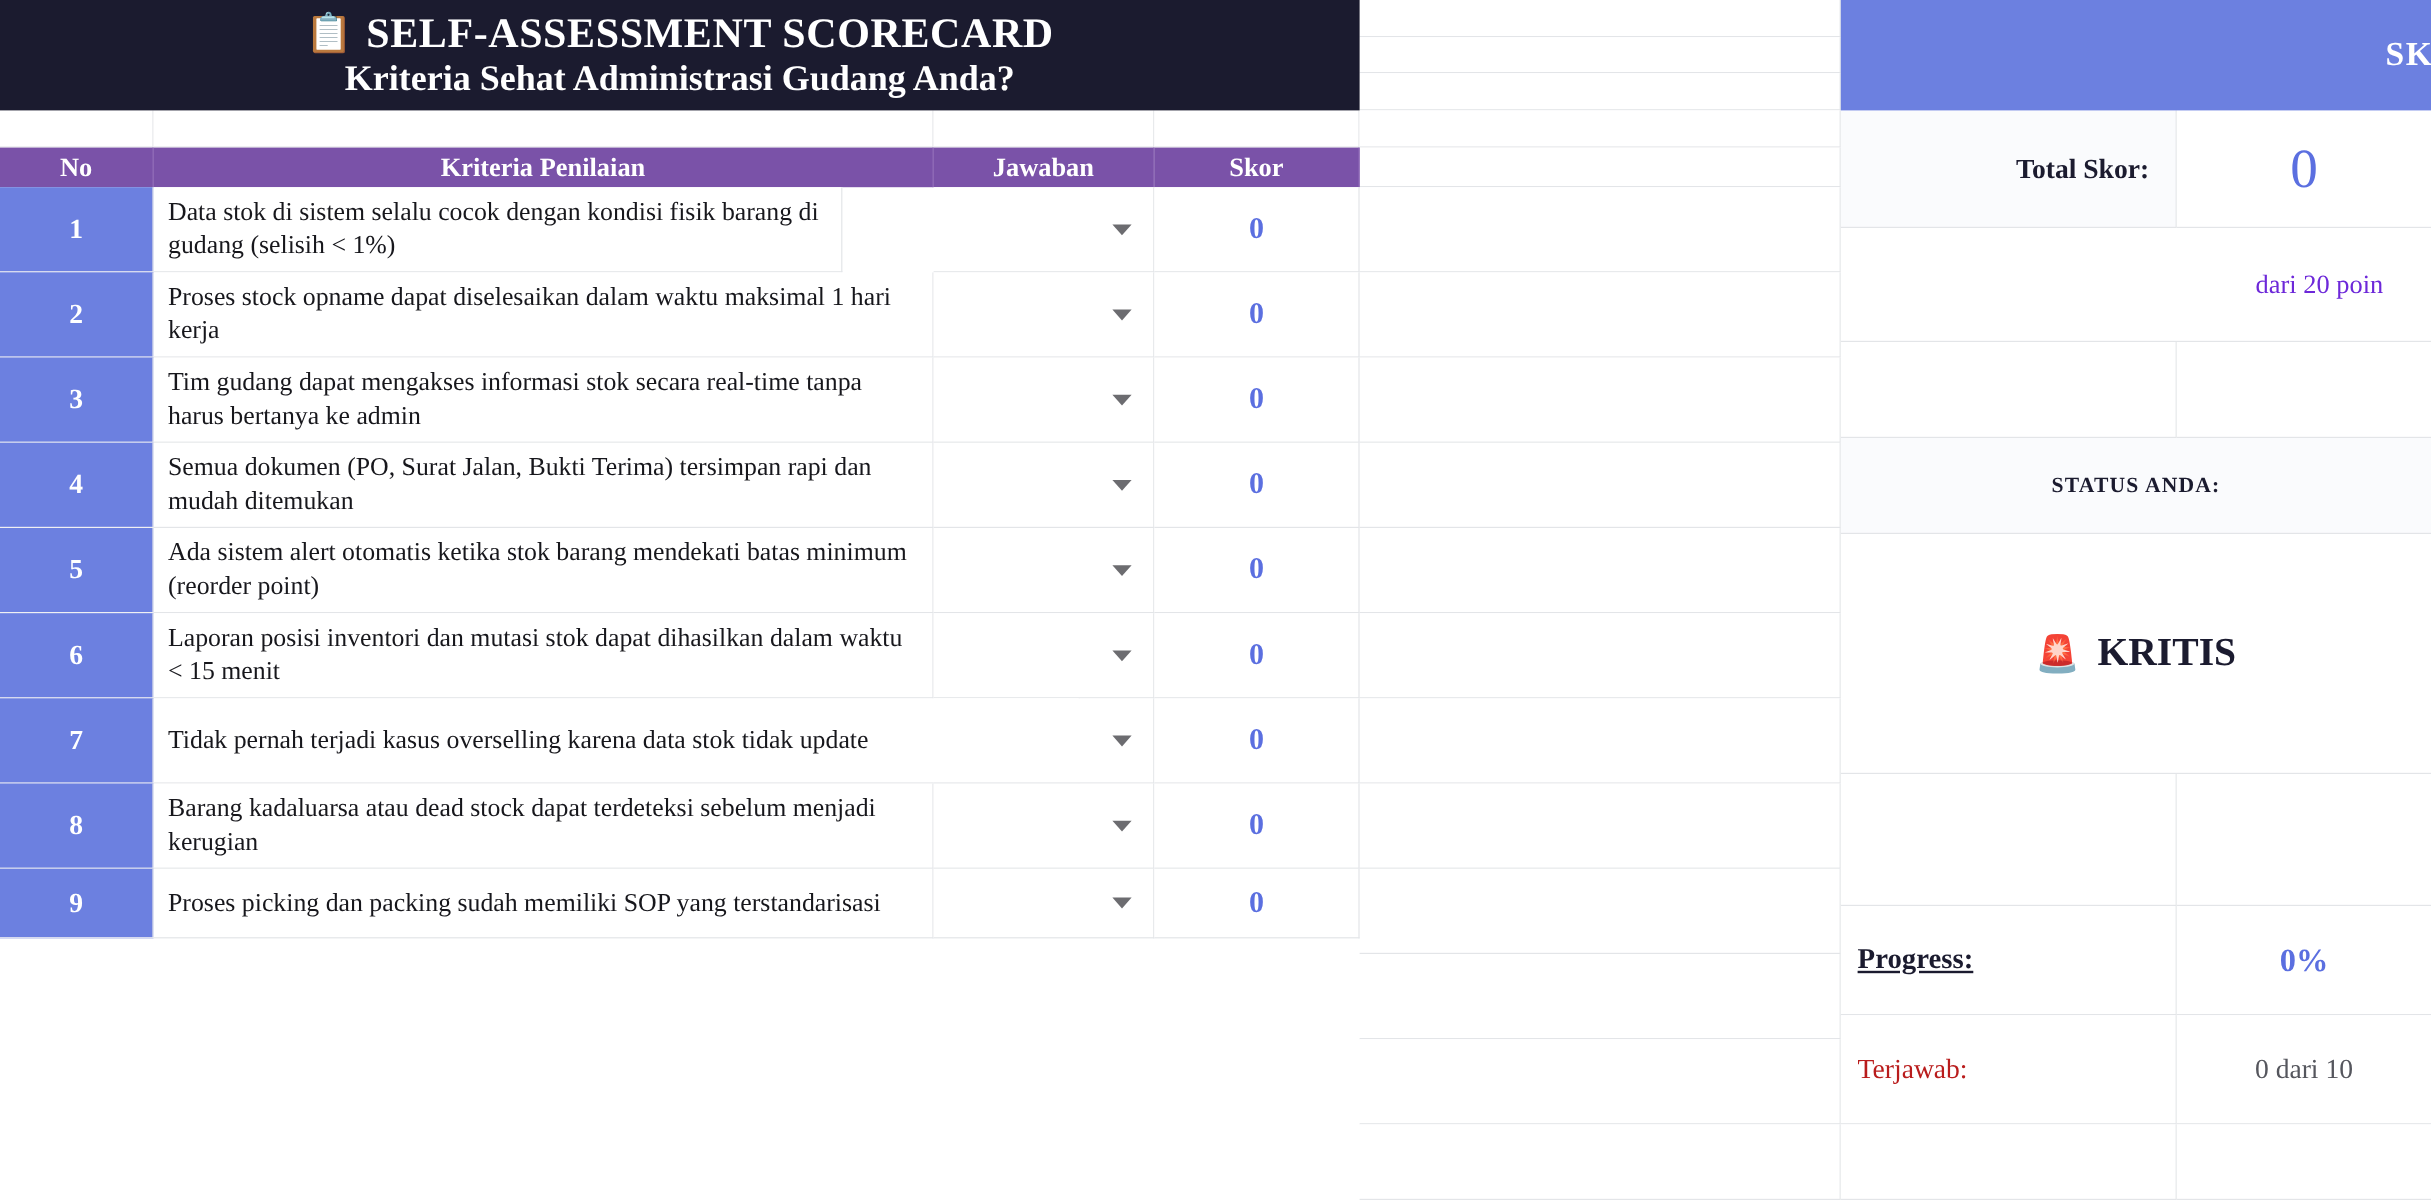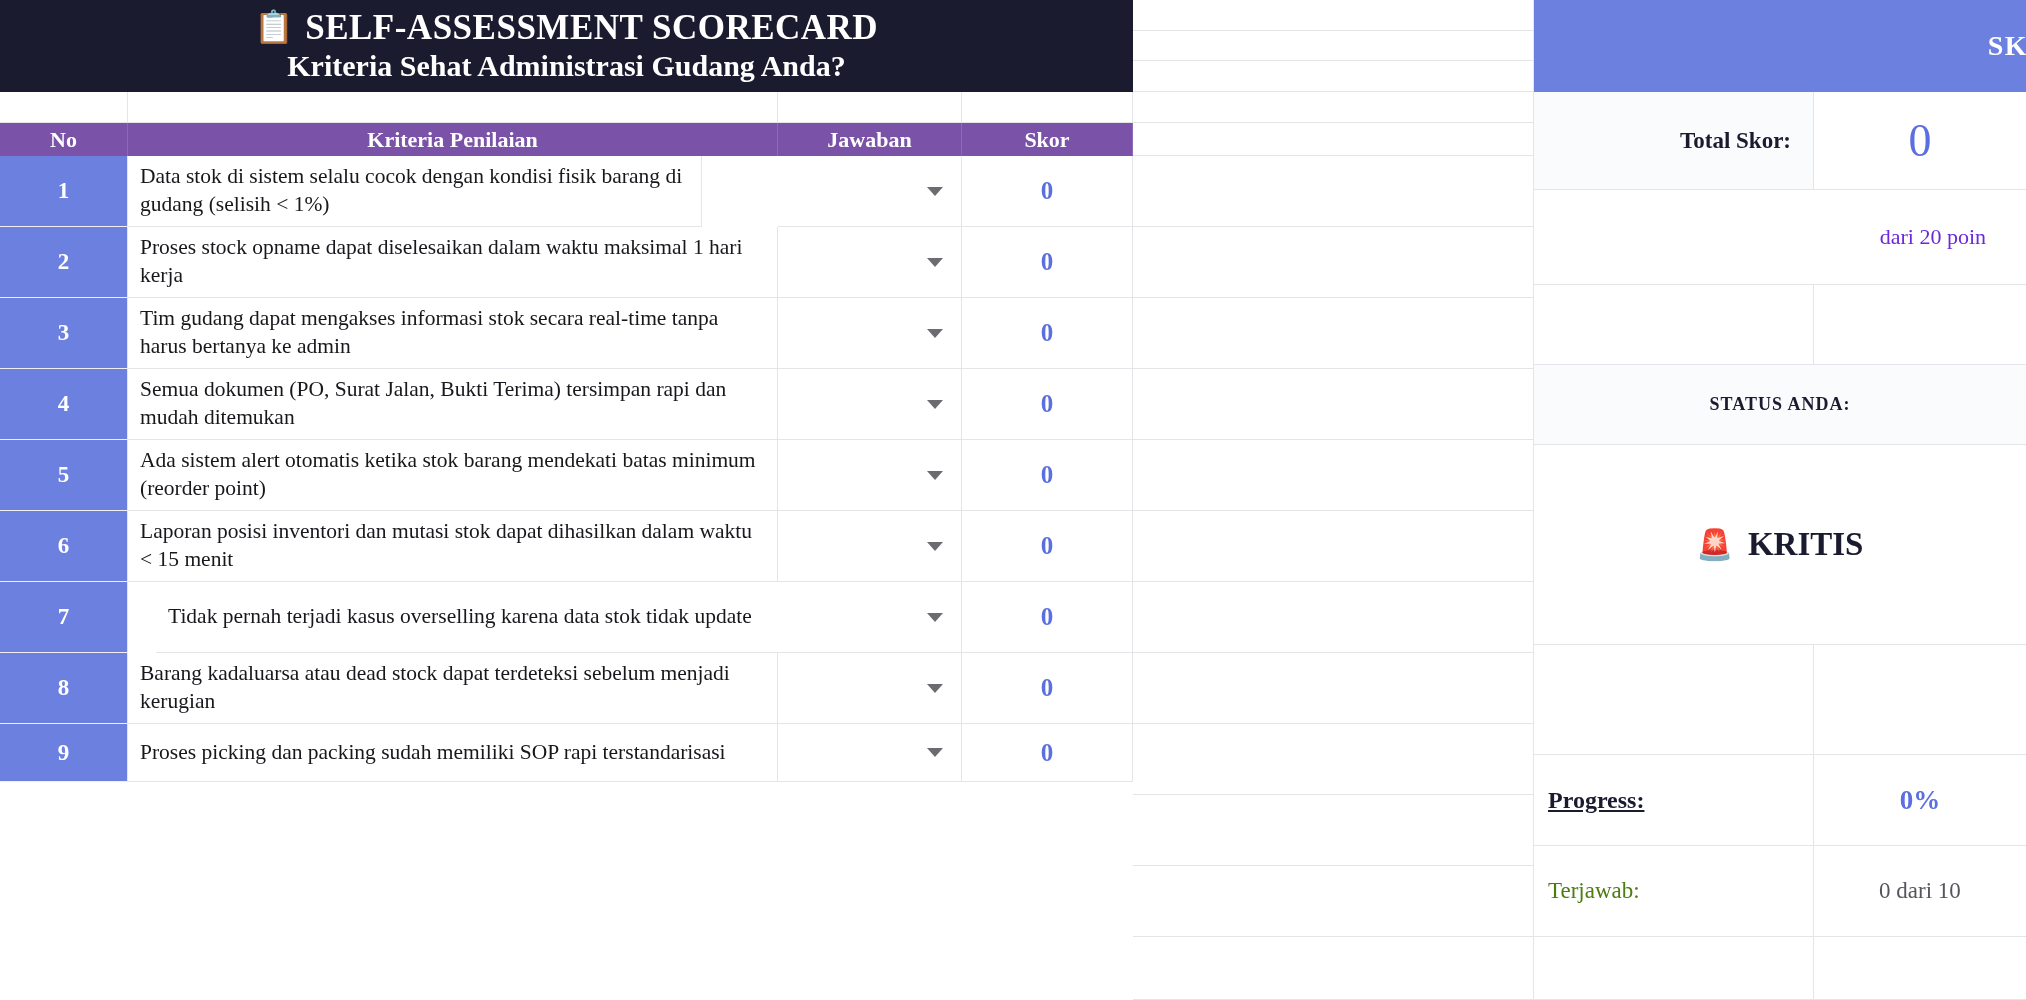--- a/index.html
+++ b/index.html
@@ -171,21 +171,21 @@
   .rp-prog-val {
     justify-content: center;
     font-weight: bold;
     font-size: 27px;
     color: #5b6fe0;
   }
   .rp-terj-label {
     justify-content: flex-start;
     padding-left: 14px;
     font-size: 23px;
-    color: #4d7c0f;
+    color: #b91c1c;
   }
   .rp-terj-val {
     justify-content: center;
     font-size: 23px;
     color: #55565d;
   }
   .blank { background: #ffffff; }
 </style>
 </head>
 <body>
@@ -314,21 +314,21 @@
       <div class="cell dropcell" style="left: 778px; top: 511px; width: 184px; height: 71px;">
         <span style="flex: 1 1 0%; font-size: 21px; color: rgb(23, 23, 28);"></span>
         <span class="caret"></span>
       </div>
       <div class="cell scorecell" style="left: 962px; top: 511px; width: 171px; height: 71px;">
         <span>0</span>
       </div>
       <div class="cell numcell" style="left: 0px; top: 582px; width: 128px; height: 71px;">
         <span>7</span>
       </div>
-      <div class="cell critcell" style="left: 128px; top: 582px; width: 772px; height: 71px; margin-left: 28px;">
+      <div class="cell critcell" style="left: 128px; top: 582px; width: 772px; height: 71px;">
         <span>Tidak pernah terjadi kasus overselling karena data stok tidak update</span>
       </div>
       <div class="cell dropcell" style="left: 778px; top: 582px; width: 184px; height: 71px;">
         <span style="flex: 1 1 0%; font-size: 21px; color: rgb(23, 23, 28);"></span>
         <span class="caret"></span>
       </div>
       <div class="cell scorecell" style="left: 962px; top: 582px; width: 171px; height: 71px;">
         <span>0</span>
       </div>
       <div class="cell numcell" style="left: 0px; top: 653px; width: 128px; height: 71px;">
@@ -341,21 +341,21 @@
         <span style="flex: 1 1 0%; font-size: 21px; color: rgb(23, 23, 28);"></span>
         <span class="caret"></span>
       </div>
       <div class="cell scorecell" style="left: 962px; top: 653px; width: 171px; height: 71px;">
         <span>0</span>
       </div>
       <div class="cell numcell" style="left: 0px; top: 724px; width: 128px; height: 58px;">
         <span>9</span>
       </div>
       <div class="cell critcell" style="left: 128px; top: 724px; width: 650px; height: 58px;">
-        <span>Proses picking dan packing sudah memiliki SOP rapi terstandarisasi</span>
+        <span>Proses picking dan packing sudah memiliki SOP yang terstandarisasi</span>
       </div>
       <div class="cell dropcell" style="left: 778px; top: 724px; width: 184px; height: 58px;">
         <span style="flex: 1 1 0%; font-size: 21px; color: rgb(23, 23, 28);"></span>
         <span class="caret"></span>
       </div>
       <div class="cell scorecell" style="left: 962px; top: 724px; width: 171px; height: 58px;">
         <span>0</span>
       </div>
       <div class="cell rp rp-label" style="left: 1534px; top: 92px; width: 280px; height: 98px;">
         <span>Total Skor:</span>

